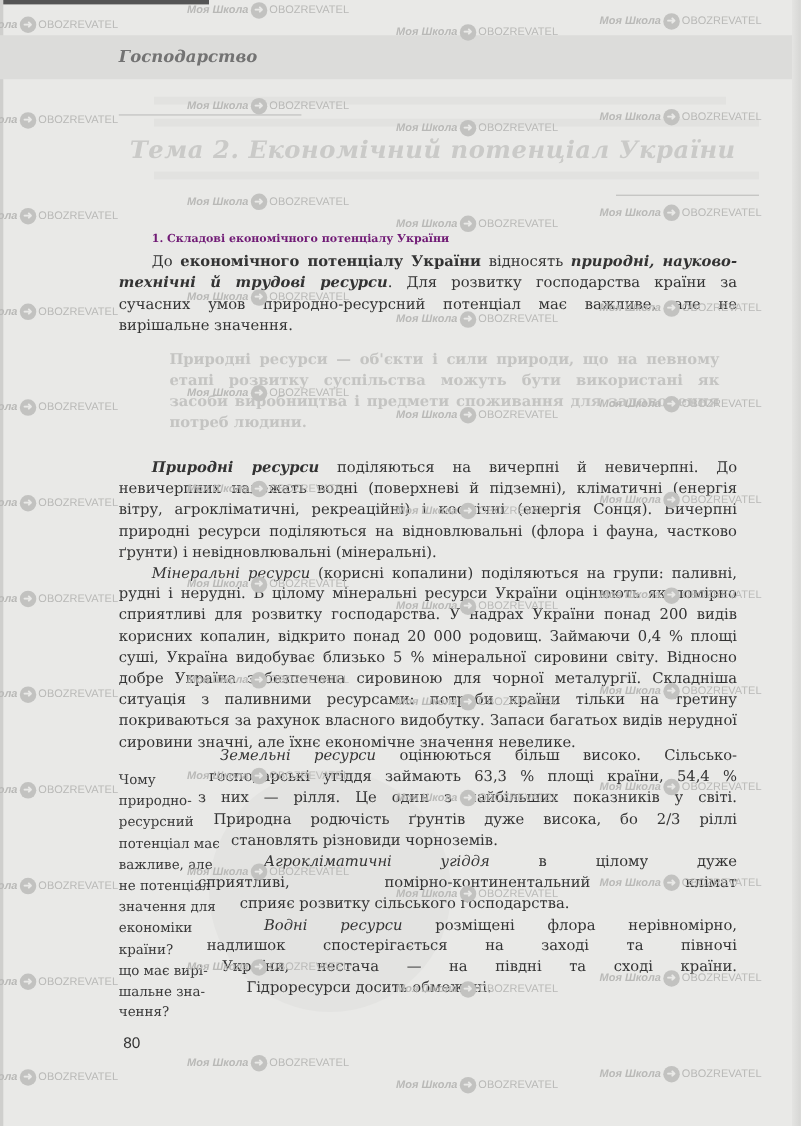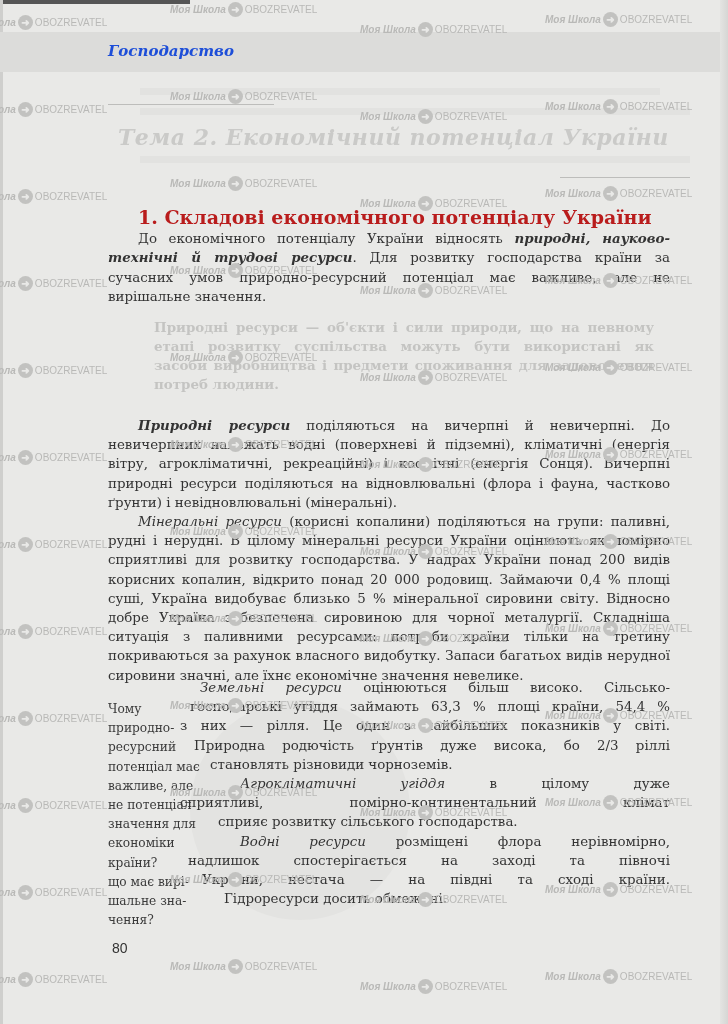--- a/index.html
+++ b/index.html
@@ -12,34 +12,34 @@
   .top-edge { position: absolute; left: 0; top: 0; width: 190px; height: 4px; background: #555; }
   .left-edge { position: absolute; left: 0; top: 0; width: 3px; height: 1024px; background: #cfcfcd; }
   .right-edge { position: absolute; right: 0; top: 0; width: 8px; height: 1024px; background: linear-gradient(to right, #e4e4e2, #d6d6d4); }
   .header-band {
     position: absolute; left: 0; top: 32px; width: 720px; height: 40px;
     background: #dcdcda;
   }
   .running-head {
     position: absolute; left: 108px; top: 42px;
     font-family: "DejaVu Serif", serif; font-style: italic; font-weight: bold;
-    font-size: 15px; color: #1d4ed8;
+    font-size: 15px; color: #737373;
   }
   .ghost { color: #cfcfcd; position: absolute; }
   .ghost-rule { position: absolute; height: 1px; background: #bdbdbb; }
   .ghost-title {
     left: 118px; top: 124px; font-style: italic; font-weight: bold; font-size: 22px; letter-spacing: 0.5px;
     color: #cacac8;
   }
   .ghost-lines { position: absolute; left: 140px; width: 550px; height: 7px; background: #e2e2e0; }
   .content { position: absolute; left: 108px; top: 208px; width: 562px; font-size: 13.4px; line-height: 19.2px; }
   .p { margin: 0; text-align: justify; }
   .indent { text-indent: 30px; }
-  .section-heading { font-weight: bold; font-size: 19px; margin: 0 0 2px 30px; color: #b91c1c; }
-  .b { font-weight: normal; }
+  .section-heading { font-weight: bold; font-size: 10px; margin: 0 0 2px 30px; color: #701a75; }
+  .b { font-weight: bold; }
   .bi { font-weight: bold; font-style: italic; }
   .i { font-style: italic; }
   .definition {
     margin: 12px 0 22px 46px; width: 500px; color: #c4c4c2; font-weight: bold; font-size: 13.4px; line-height: 19px;
     text-align: justify;
   }
   .wrap-zone { position: absolute; left: 108px; top: 678px; width: 562px; font-size: 13.4px; line-height: 19.2px; }
   .margin-q {
     position: absolute; left: 0; top: 22px; width: 96px;
     font-size: 12.2px; line-height: 19.2px; color: #3a3a3a;

